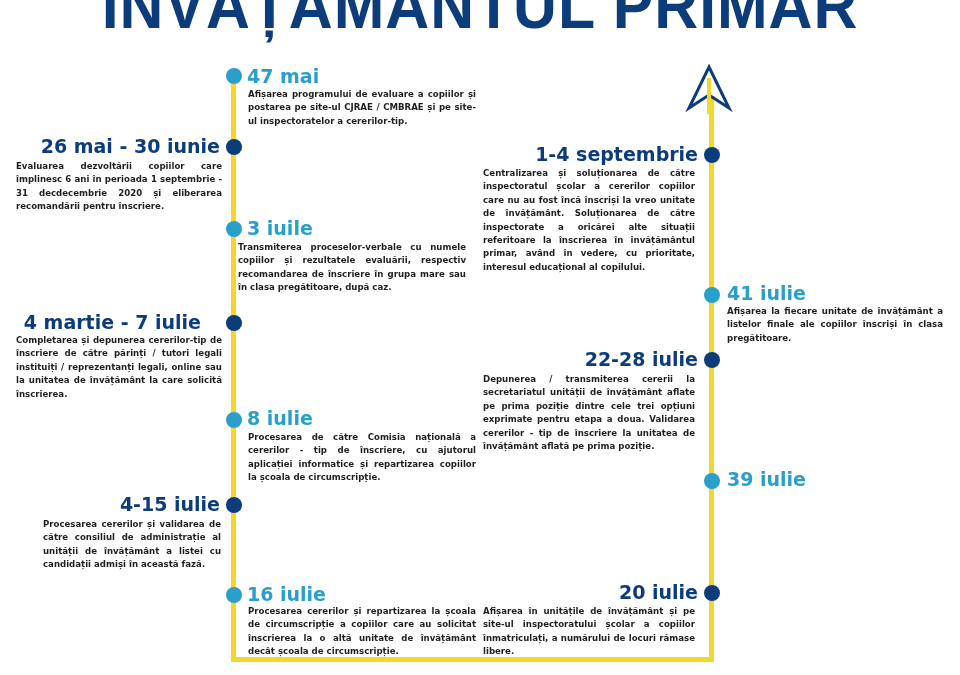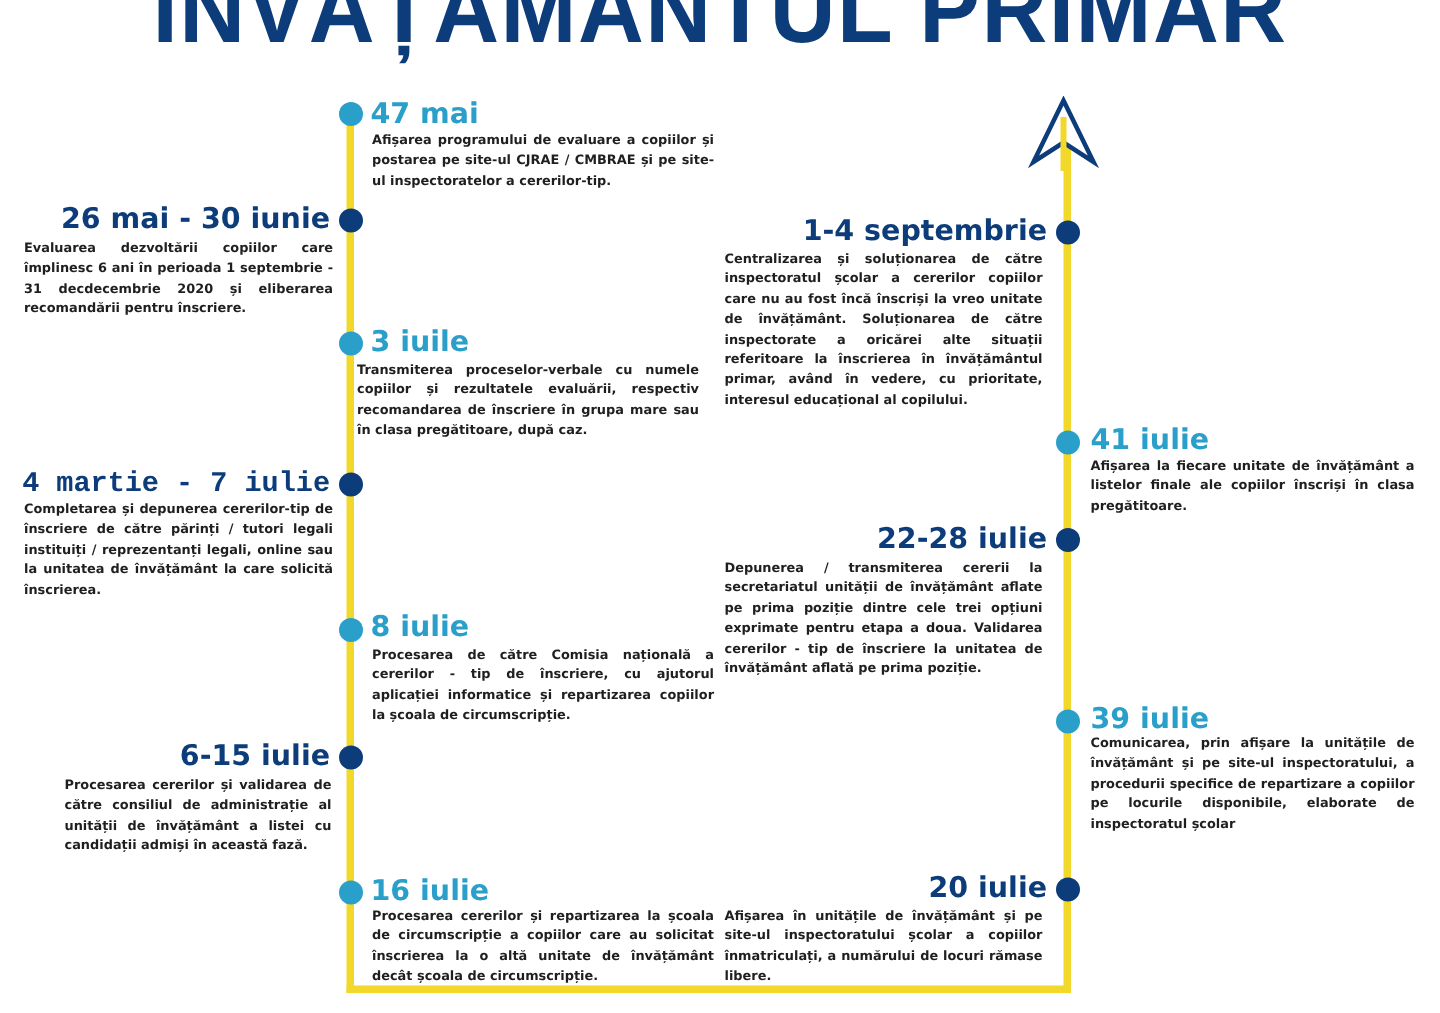--- a/index.html
+++ b/index.html
@@ -53,43 +53,42 @@
 
 <div class="dot dark" style="left:226px; top:139px;"></div>
 <div class="date dark right-align" style="right:740px; top:137px;">26 mai - 30 iunie</div>
 <div class="desc" style="left:16px; top:160px; width:206px;">Evaluarea dezvoltării copiilor care împlinesc 6 ani în perioada 1 septembrie - 31 decdecembrie 2020 și eliberarea recomandării pentru înscriere.</div>
 
 <div class="dot teal" style="left:226px; top:221px;"></div>
 <div class="date teal" style="left:247px; top:219px;">3 iuile</div>
 <div class="desc" style="left:238px; top:241px; width:228px;">Transmiterea proceselor-verbale cu numele copiilor și rezultatele evaluării, respectiv recomandarea de înscriere în grupa mare sau în clasa pregătitoare, după caz.</div>
 
 <div class="dot dark" style="left:226px; top:315px;"></div>
-<div class="date dark right-align" style="right:740px; top:313px;font-family:Liberation Mono, monospace;">4 martie - 7 iulie</div>
+<div class="date dark right-align" style="right:759px; top:313px;">4 martie - 7 iulie</div>
 <div class="desc" style="left:16px; top:334px; width:206px;">Completarea și depunerea cererilor-tip de înscriere de către părinți / tutori legali instituiți / reprezentanți legali, online sau la unitatea de învățământ la care solicită înscrierea.</div>
 
 <div class="dot teal" style="left:226px; top:412px;"></div>
 <div class="date teal" style="left:247px; top:409px;">8 iulie</div>
 <div class="desc" style="left:248px; top:431px; width:228px;">Procesarea de către Comisia națională a cererilor - tip de înscriere, cu ajutorul aplicației informatice și repartizarea copiilor la școala de circumscripție.</div>
 
 <div class="dot dark" style="left:226px; top:497px;"></div>
-<div class="date dark right-align" style="right:740px; top:495px;">6-15 iulie</div>
+<div class="date dark right-align" style="right:740px; top:495px;">4-15 iulie</div>
 <div class="desc" style="left:43px; top:518px; width:178px;">Procesarea cererilor și validarea de către consiliul de administrație al unității de învățământ a listei cu candidații admiși în această fază.</div>
 
 <div class="dot teal" style="left:226px; top:587px;"></div>
 <div class="date teal" style="left:247px; top:585px;">16 iulie</div>
 <div class="desc" style="left:248px; top:605px; width:228px;">Procesarea cererilor și repartizarea la școala de circumscripție a copiilor care au solicitat înscrierea la o altă unitate de învățământ decât școala de circumscripție.</div>
 
 <div class="dot dark" style="left:704px; top:585px;"></div>
 <div class="date dark right-align" style="right:262px; top:583px;">20 iulie</div>
 <div class="desc" style="left:483px; top:605px; width:212px;">Afișarea în unitățile de învățământ și pe site-ul inspectoratului școlar a copiilor înmatriculați, a numărului de locuri rămase libere.</div>
 
 <div class="dot teal" style="left:704px; top:473px;"></div>
 <div class="date teal" style="left:727px; top:470px;">39 iulie</div>
 <div class="desc" style="left:727px; top:490px; width:216px;">
-  <span>Comunicarea, prin afișare la unitățile de învățământ și pe site-ul inspectoratului, a procedurii specifice de repartizare a copiilor pe locurile disponibile, elaborate de inspectoratul școlar</span>
 </div>
 
 <div class="dot dark" style="left:704px; top:352px;"></div>
 <div class="date dark right-align" style="right:262px; top:350px;">22-28 iulie</div>
 <div class="desc" style="left:483px; top:373px; width:212px;">Depunerea / transmiterea cererii la secretariatul unității de învățământ aflate pe prima poziție dintre cele trei opțiuni exprimate pentru etapa a doua. Validarea cererilor - tip de înscriere la unitatea de învățământ aflată pe prima poziție.</div>
 
 <div class="dot teal" style="left:704px; top:287px;"></div>
 <div class="date teal" style="left:727px; top:284px;">41 iulie</div>
 <div class="desc" style="left:727px; top:305px; width:216px;">Afișarea la fiecare unitate de învățământ a listelor finale ale copiilor înscriși în clasa pregătitoare.</div>
 

